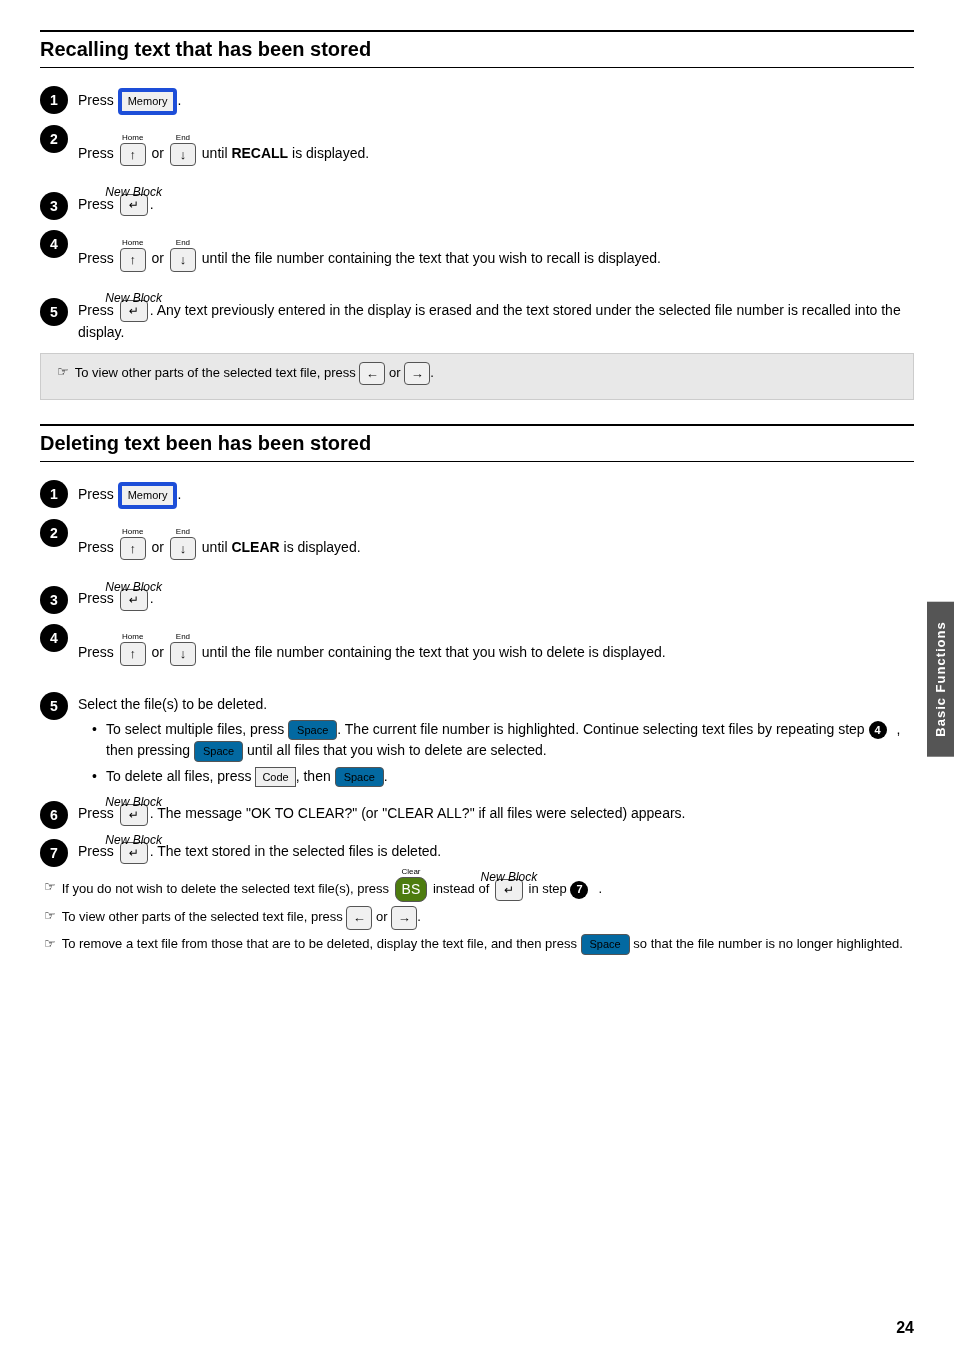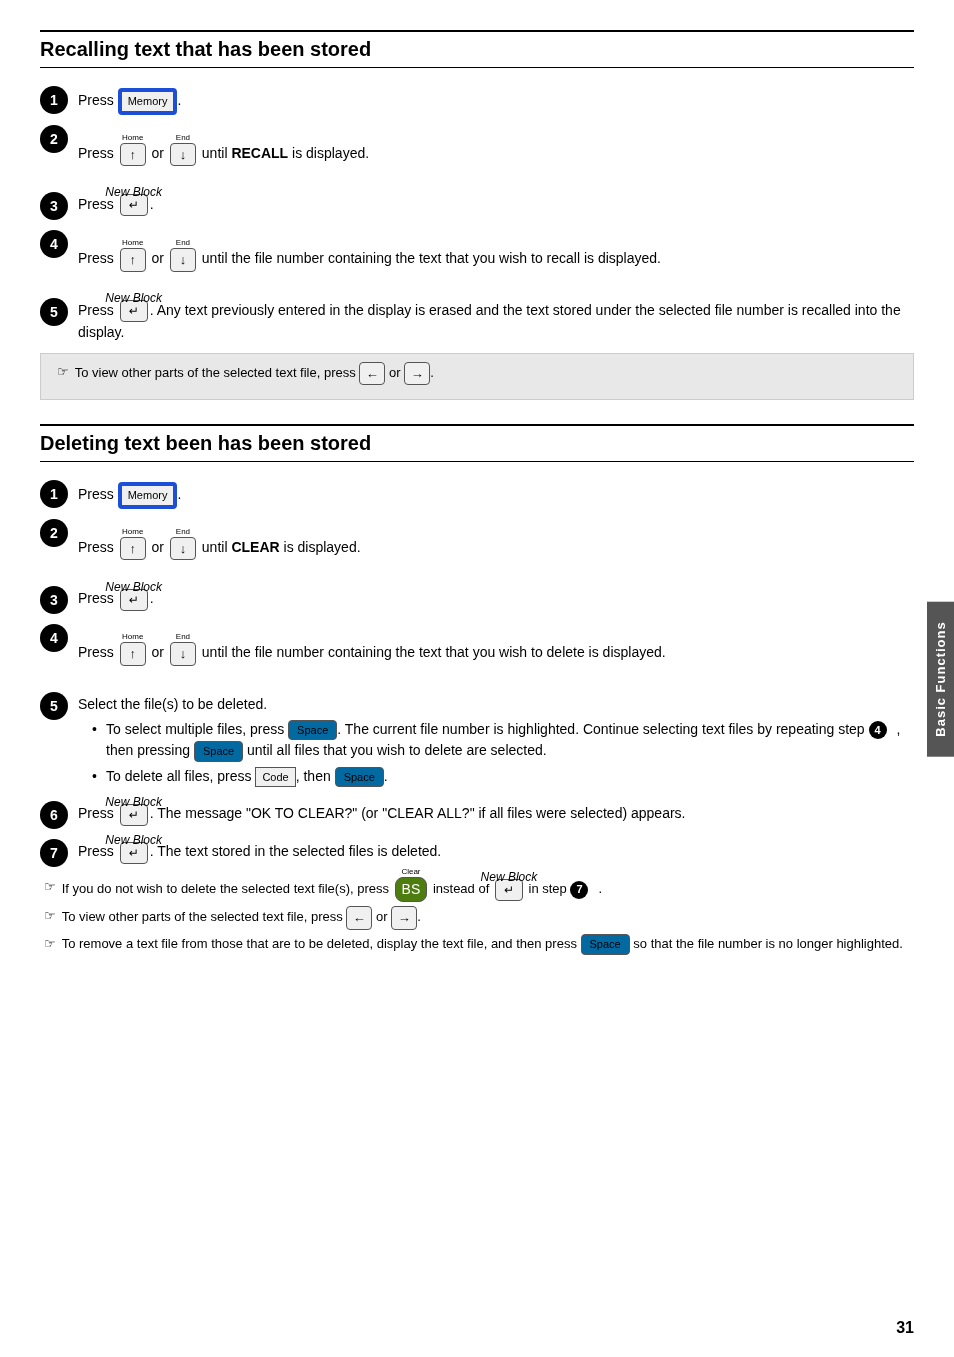--- a/index.html
+++ b/index.html
@@ -468,17 +468,17 @@
 
     <div class="tip-row">
       <span class="tip-icon">☞</span>
       <span class="tip-content">
         To remove a text file from those that are to be deleted, display the text file, and then press <span class="space-key">Space</span> so that the file number is no longer highlighted.
       </span>
     </div>
 
   </div>
 
-  <div class="page-number">31</div>
+  <div class="page-number">24</div>
 
   <div class="sidebar-tab">Basic Functions</div>
 
 </div>
 
 </body></html>

